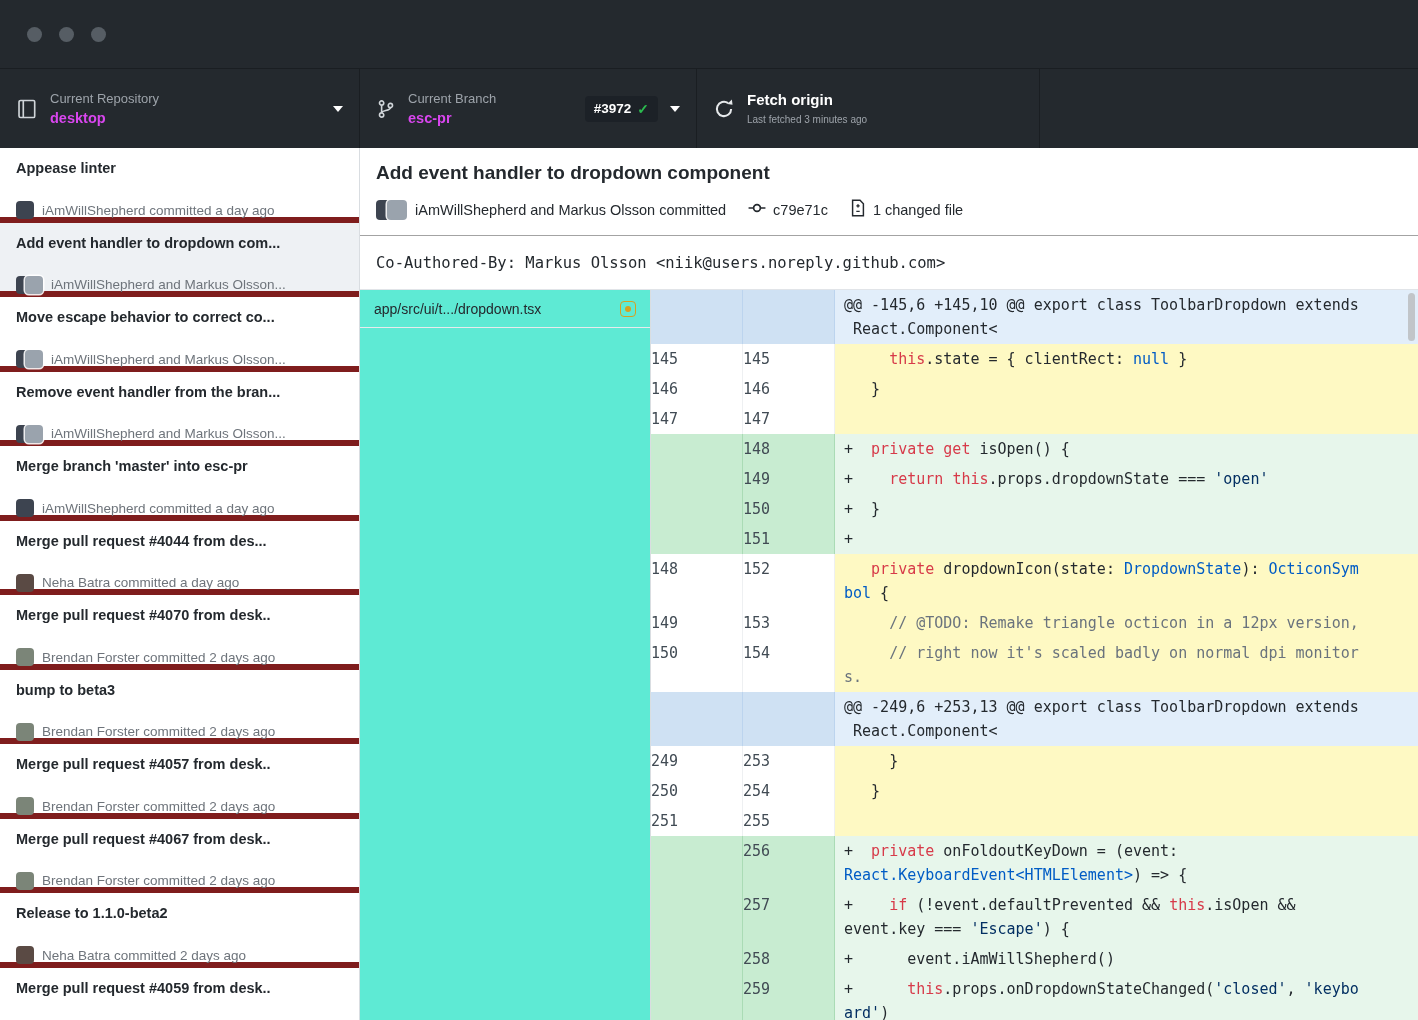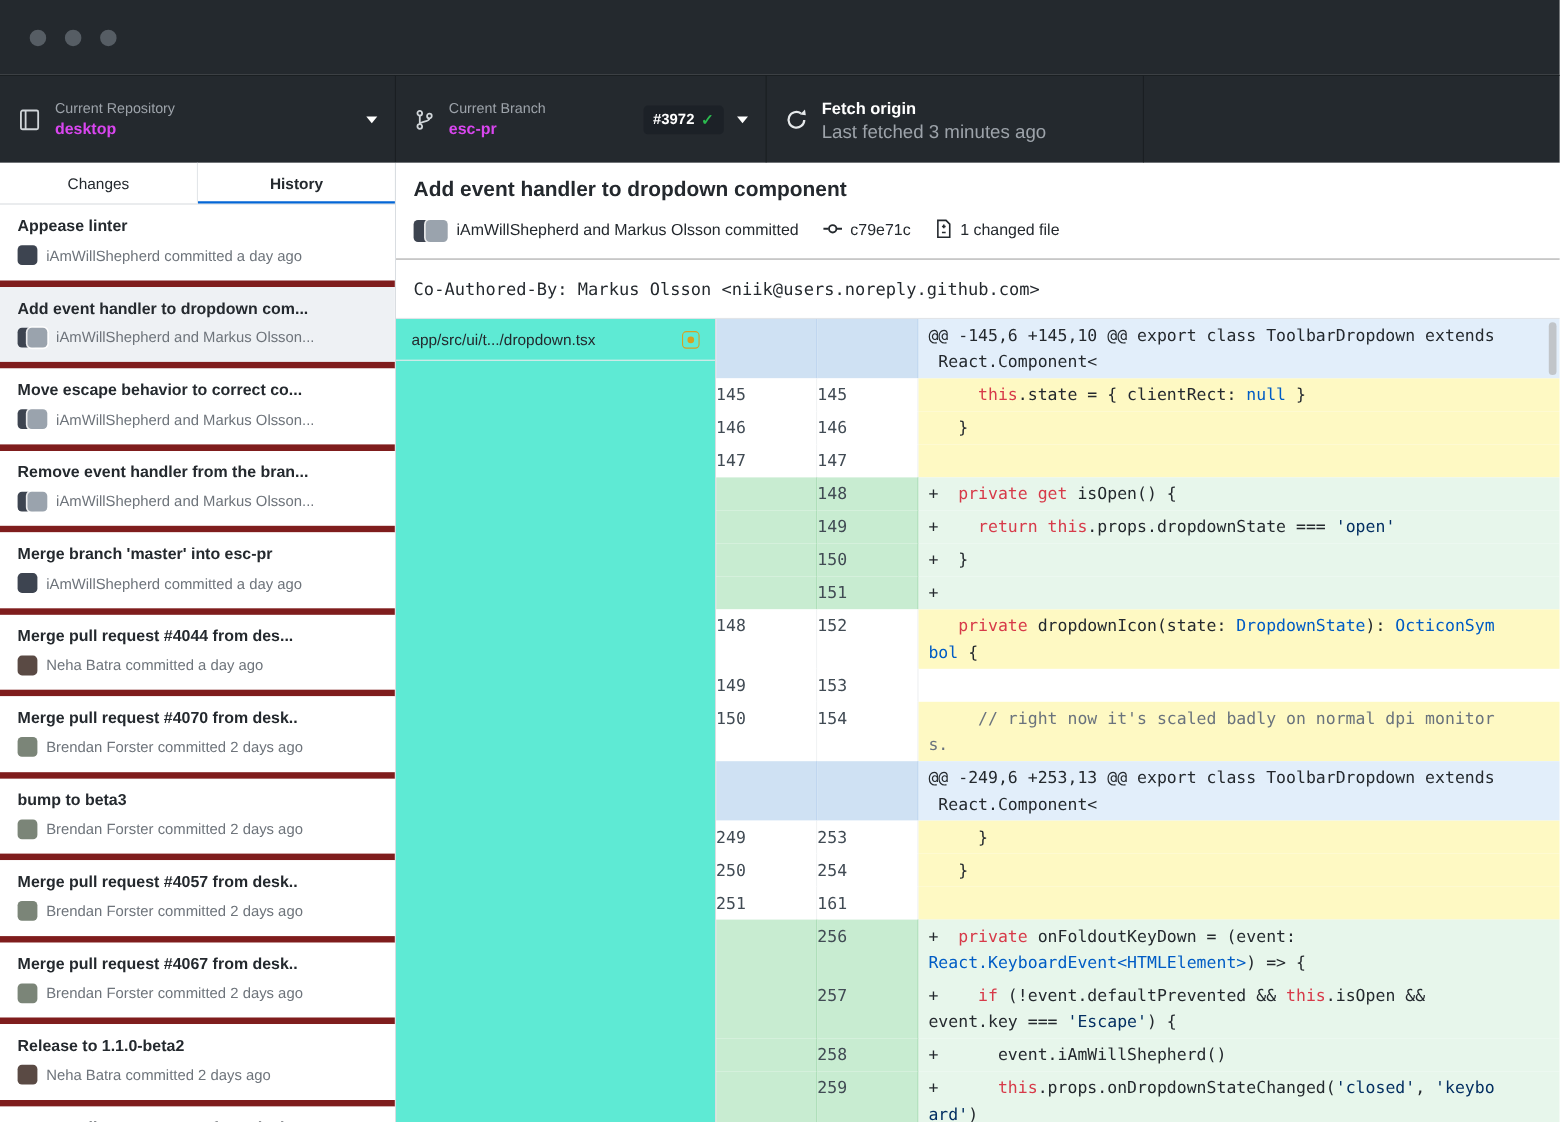--- a/index.html
+++ b/index.html
@@ -23,41 +23,41 @@
   
   .toolbar{height:80px;background:var(--titlebar-bg);display:flex;border-top:1px solid var(--toolbar-border)}
   .tb-section{display:flex;align-items:center;padding:0 16px;border-right:1px solid var(--toolbar-border);height:100%}
   .tb-section.repo{width:360px}
   .tb-section.branch{width:337px}
   .tb-section.fetch{width:343px}
   .tb-icon{margin-right:12px;flex-shrink:0;display:flex;align-items:center}
   .tb-label{font-size:13px;color:var(--muted);line-height:15px}
   .tb-value{font-size:14.5px;color:#d946ef;font-weight:700;margin-top:4px;line-height:17px}
   .tb-title{font-size:15px;color:#fff;font-weight:700;line-height:17px}
-  .tb-sub{font-size:17px;color:var(--muted);margin-top:4px;line-height:15px}
+  .tb-sub{font-size:10px;color:var(--muted);margin-top:4px;line-height:15px}
   .chevron{width:0;height:0;border-left:5px solid transparent;border-right:5px solid transparent;
            border-top:6px solid #fff;margin-left:12px;flex-shrink:0}
   .repo .chevron{margin-left:auto}
   .badge{margin-left:auto;background:var(--badge-bg);border-radius:4px;padding:5px 9px;
          display:flex;align-items:center;gap:6px;font-size:13.5px;font-weight:700;color:#fff}
   .badge .check{color:var(--check-green);font-weight:700;font-size:14px}
   .tb-fill{flex:1}
 
   
   .main{display:flex;height:872px}
   .sidebar{width:360px;flex-shrink:0;border-right:1px solid #d9dde1;display:flex;flex-direction:column;background:#fff}
   .tabs{display:flex;height:38px;border-bottom:1px solid #d5d9dd;flex-shrink:0}
   .tab{flex:1;display:flex;align-items:center;justify-content:center;font-size:14px;color:#24292e;cursor:default}
   .tab:first-child{border-right:1px solid #e3e6e9}
   .tab.active{font-weight:700;box-shadow:inset 0 -2px 0 var(--accent-blue)}
   .commit-list{flex:1;overflow:hidden}
   .citem{height:74.5px;padding:12px 16px 16px;border-bottom:6px solid #7f1d1d;background:#fff}
   .citem.selected{background:var(--selected-item-bg)}
   .ctitle{font-size:14.5px;font-weight:700;white-space:nowrap;overflow:hidden}
-  .cmeta{display:flex;align-items:center;gap:8px;margin-top:9px;font-size:13.5px;color:#6e747b}
+  .cmeta{display:flex;align-items:center;gap:8px;margin-top:25px;font-size:13.5px;color:#6e747b}
   .avatars{display:flex;align-items:center;flex-shrink:0}
   .avatar{display:inline-block;border-radius:4px}
   .avatar + .avatar{margin-left:-9px;box-shadow:0 0 0 1.5px rgba(255,255,255,.9)}
 
   
   .content{flex:1;min-width:0;display:flex;flex-direction:column;background:#fff}
   .commit-header{height:88px;padding:13px 16px 0;border-bottom:1px solid #a3a3a3;flex-shrink:0}
   .commit-title{font-size:19px;font-weight:700;line-height:23px}
   .byline{display:flex;align-items:center;margin-top:15px;font-size:14.5px;color:#24292e;gap:8px}
   .byline .group-gap{margin-left:14px;display:flex;align-items:center;gap:7px}
@@ -144,24 +144,20 @@
     <span>
       <div class="tb-title">Fetch origin</div>
       <div class="tb-sub">Last fetched 3 minutes ago</div>
     </span>
   </div>
   <div class="tb-fill"></div>
 </div>
 
 <div class="main">
   <aside class="sidebar">
-    <div class="tabs">
-      <div class="tab">Changes</div>
-      <div class="tab active">History</div>
-    </div>
     <div class="commit-list" id="commit-list">
         <div class="citem">
           <div class="ctitle">Appease linter</div>
           <div class="cmeta">
             <span class="avatars">
               <span class="avatar" style="height: 18px; width: 18px; background: rgb(61, 68, 80);"></span>
             </span>
             <span>iAmWillShepherd committed a day ago</span>
           </div>
         </div>
@@ -353,20 +349,21 @@
             </div>
             <div class="drow ctx">
               <div class="gut">148</div>
               <div class="gut">152</div>
               <div class="code"><span class="seg-p">   </span><span class="seg-k">private</span><span class="seg-p"> dropdownIcon(state: </span><span class="seg-c">DropdownState</span><span class="seg-p">): </span><span class="seg-c">OcticonSym
 bol</span><span class="seg-p"> {</span></div>
             </div>
             <div class="drow ctx">
               <div class="gut">149</div>
               <div class="gut">153</div>
+              <div class="code"><span class="seg-p">     </span><span class="seg-m">// @TODO: Remake triangle octicon in a 12px version,</span></div>
             </div>
             <div class="drow ctx">
               <div class="gut">150</div>
               <div class="gut">154</div>
               <div class="code"><span class="seg-p">     </span><span class="seg-m">// right now it's scaled badly on normal dpi monitor
 s.</span></div>
             </div>
             <div class="drow hunk">
               <div class="gut"></div>
               <div class="gut"></div>
@@ -378,21 +375,21 @@
               <div class="gut">253</div>
               <div class="code"><span class="seg-p">     }</span></div>
             </div>
             <div class="drow ctx">
               <div class="gut">250</div>
               <div class="gut">254</div>
               <div class="code"><span class="seg-p">   }</span></div>
             </div>
             <div class="drow ctx">
               <div class="gut">251</div>
-              <div class="gut">161</div>
+              <div class="gut">255</div>
               <div class="code"><span class="seg-p"> </span></div>
             </div>
             <div class="drow add">
               <div class="gut"></div>
               <div class="gut">256</div>
               <div class="code"><span class="seg-p">+  </span><span class="seg-k">private</span><span class="seg-p"> onFoldoutKeyDown = (event:
 </span><span class="seg-c">React.KeyboardEvent&lt;HTMLElement&gt;</span><span class="seg-p">) =&gt; {</span></div>
             </div>
             <div class="drow add">
               <div class="gut"></div>

